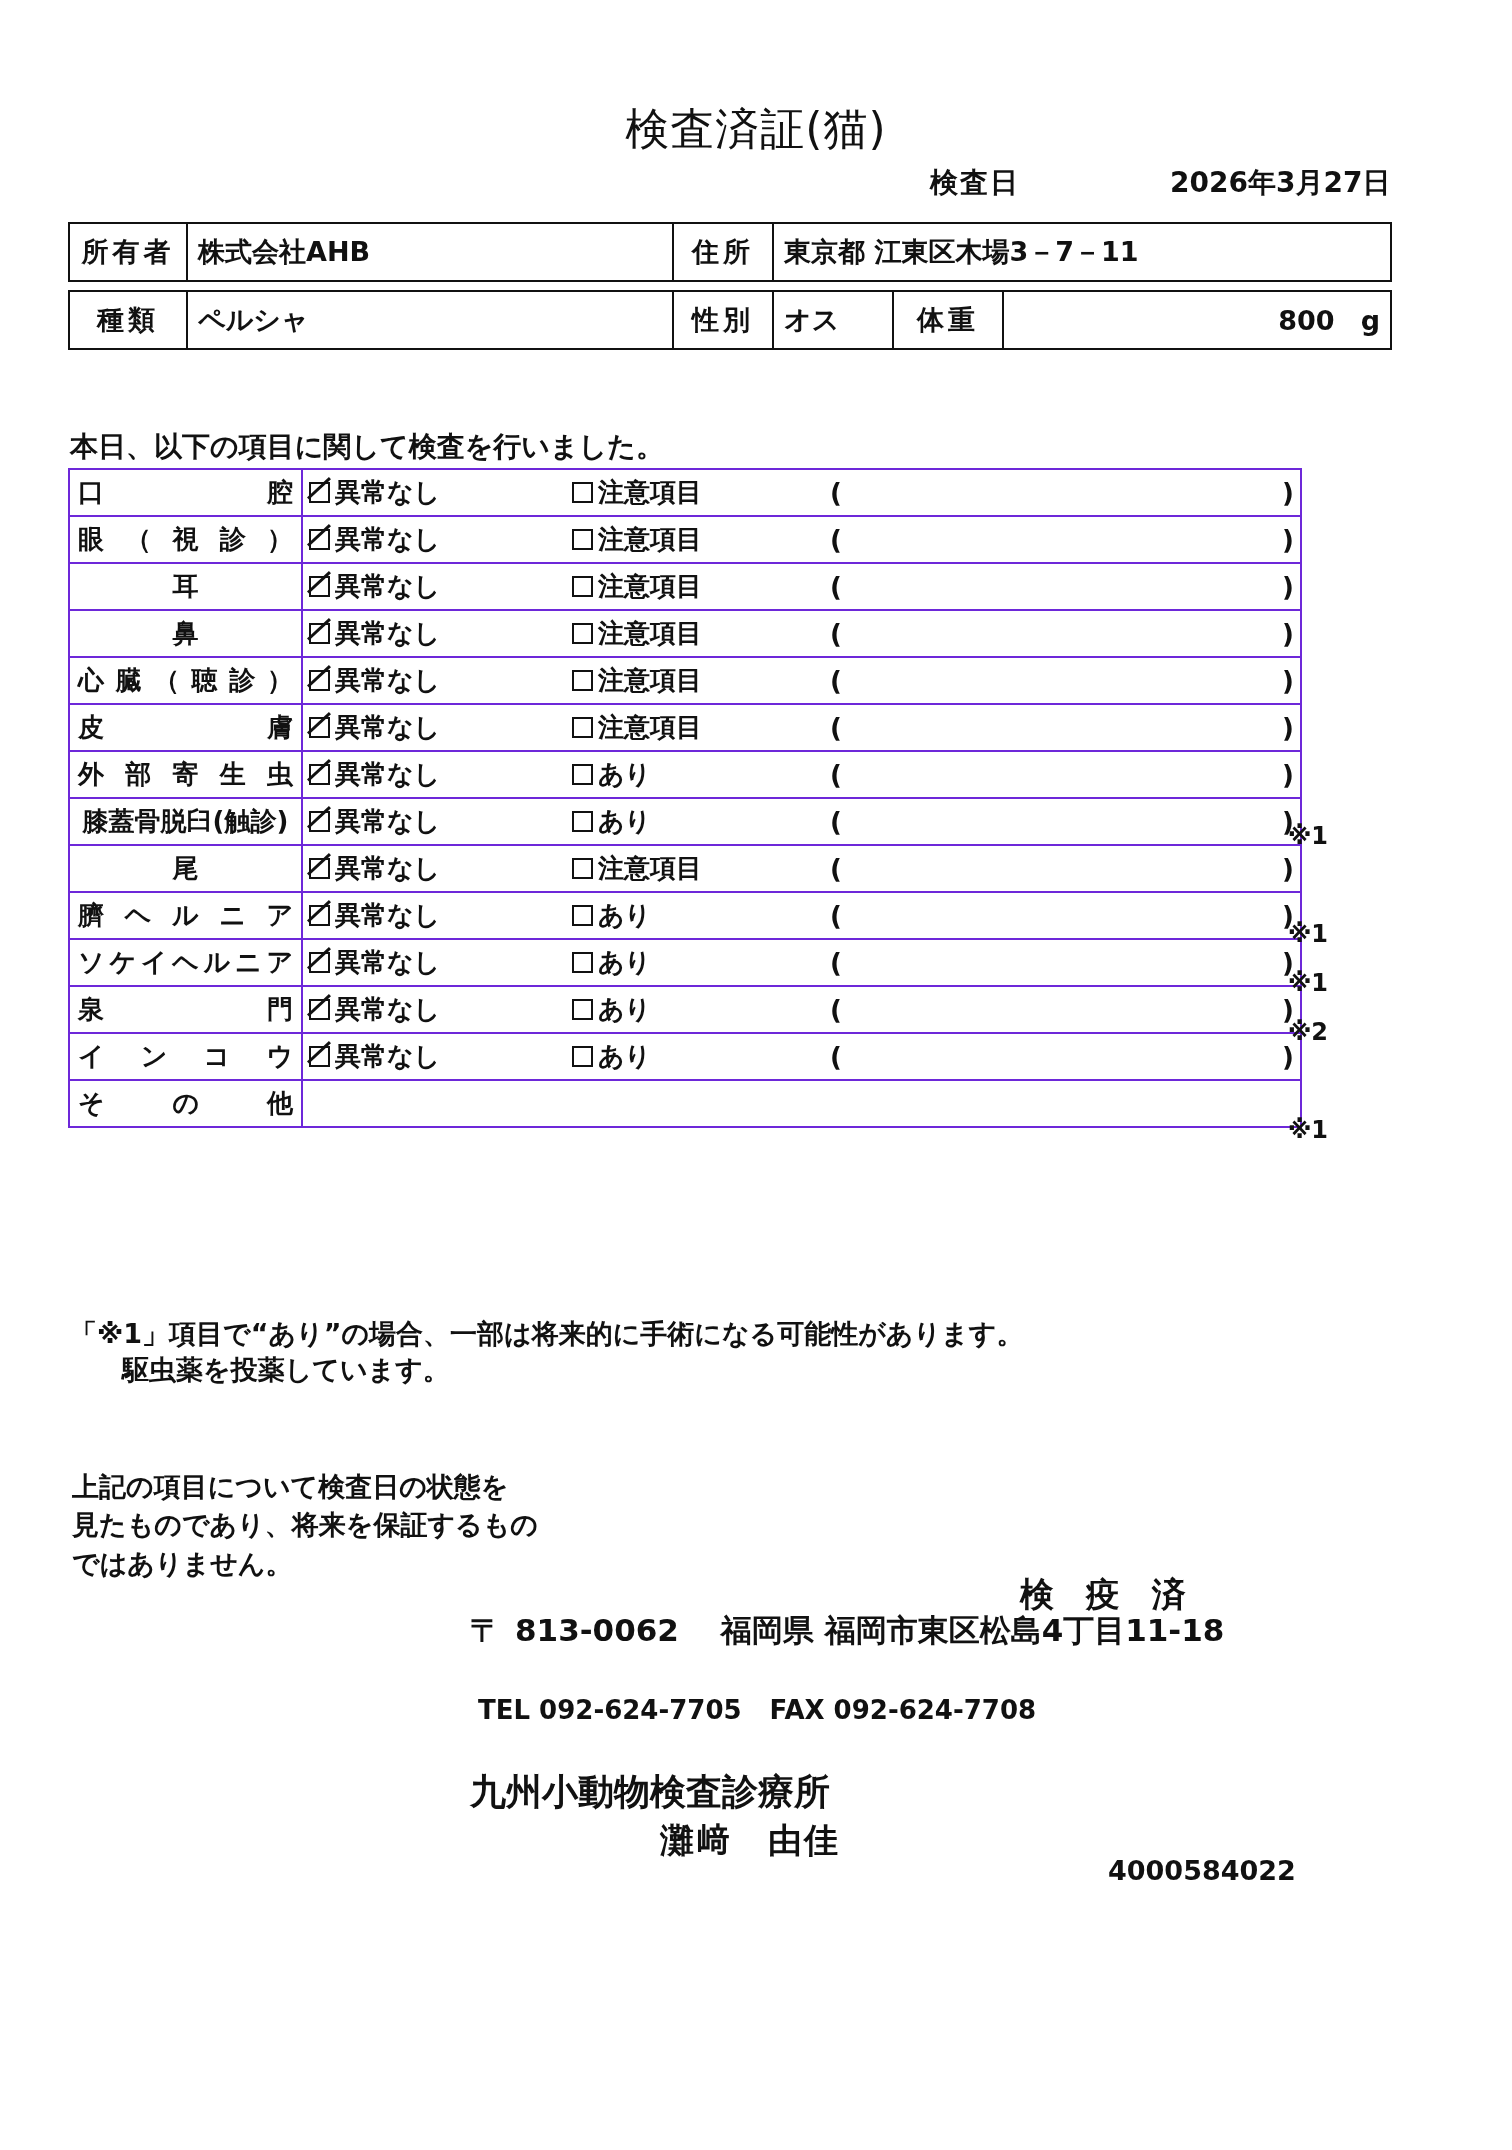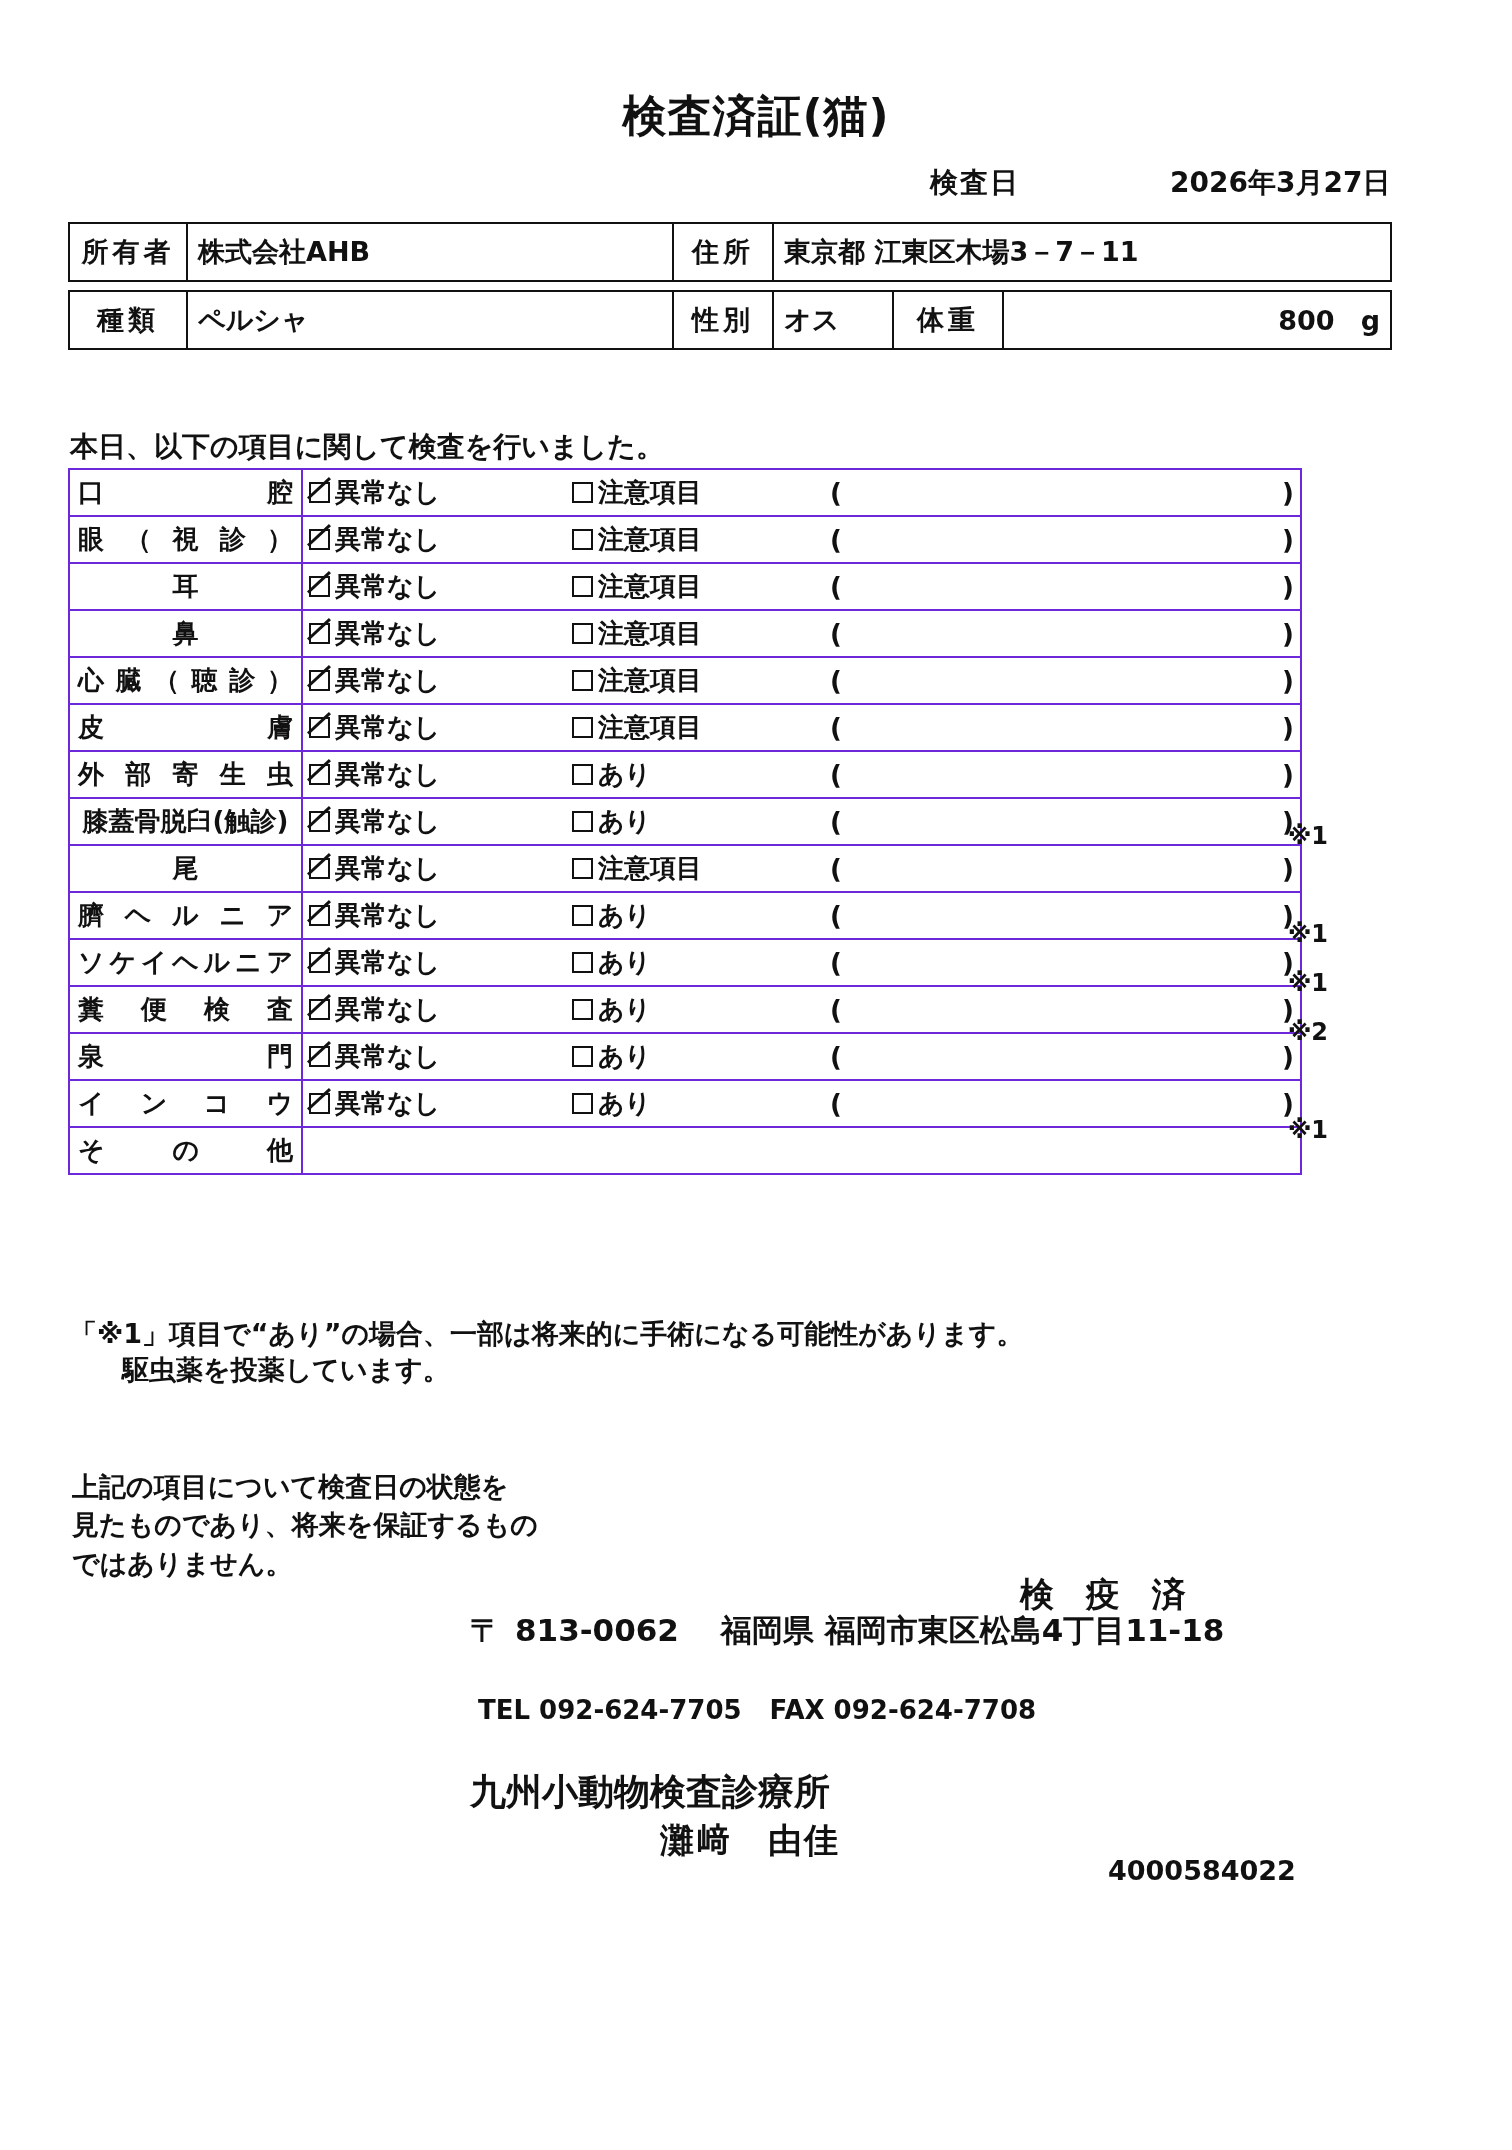--- a/index.html
+++ b/index.html
@@ -16,26 +16,26 @@
     width: 1512px;
     height: 2150px;
     background: #ffffff;
     overflow: hidden;
     box-sizing: border-box;
   }
 
   
   .doc-title {
     position: absolute;
-    top: 87px;
+    top: 100px;
     left: 0;
     width: 1512px;
     text-align: center;
     font-size: 44px;
-    font-weight: 700;
+    font-weight: 400;
     letter-spacing: 1px;
   }
 
   
   .examdate-row {
     position: absolute;
     top: 164px;
     left: 0;
     width: 1420px;
     display: flex;
@@ -488,38 +488,20 @@
                   <span class="box"></span>
                   <span>あり</span>
                 </div>
                 <span class="paren-open">(</span>
                 <span class="paren-fill"></span>
                 <span class="paren-close">)</span>
               </div>
             </td>
           </tr>
           <tr>
-            <td class="c-name">糞便検査</td>
-            <td class="c-opts">
-              <div class="optrow">
-                <div class="opt1">
-                  <span class="box checked"></span>
-                  <span>異常なし</span>
-                </div>
-                <div class="opt2">
-                  <span class="box"></span>
-                  <span>あり</span>
-                </div>
-                <span class="paren-open">(</span>
-                <span class="paren-fill"></span>
-                <span class="paren-close">)</span>
-              </div>
-            </td>
-          </tr>
-          <tr>
             <td class="c-name">泉門</td>
             <td class="c-opts">
               <div class="optrow">
                 <div class="opt1">
                   <span class="box checked"></span>
                   <span>異常なし</span>
                 </div>
                 <div class="opt2">
                   <span class="box"></span>
                   <span>あり</span>

